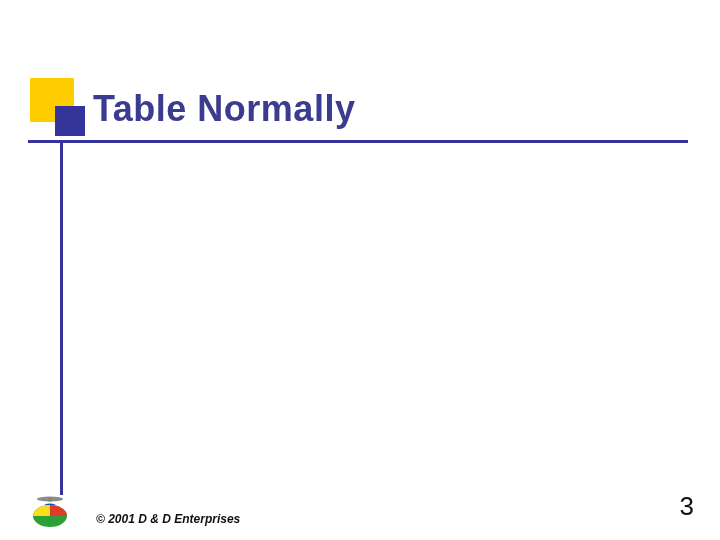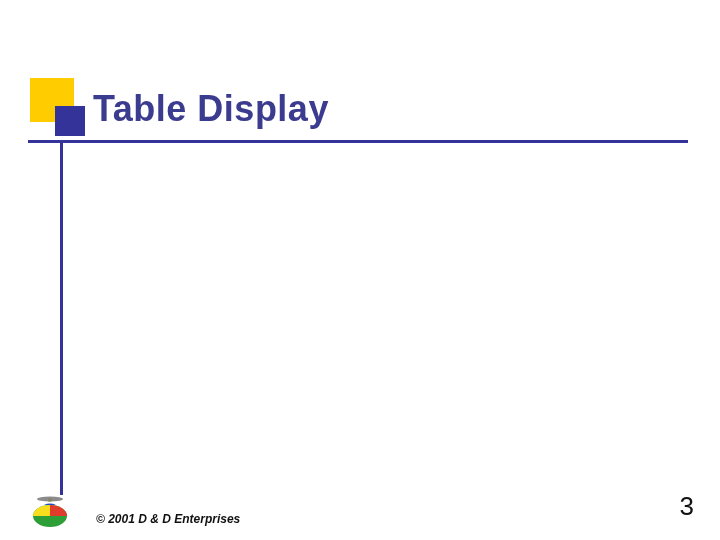--- a/index.html
+++ b/index.html
@@ -106,21 +106,21 @@
 </head>
 <body>
 
 <div class="slide">
 
   <div class="deco-sq1"></div>
   <div class="deco-sq2"></div>
   <div class="deco-hr"></div>
   <div class="deco-vr"></div>
 
-  <div class="title">Table Display</div>
+  <div class="title">Table Normally</div>
 
 
   <div class="logo">
     <svg width="56" height="42" viewBox="0 0 56 42">
       <ellipse cx="20" cy="30" rx="17" ry="11" fill="#2e9e36"></ellipse>
       <path d="M3 30 A17 11 0 0 1 20 19 L20 30 Z" fill="#f7df1e"></path>
       <path d="M20 19 A17 11 0 0 1 37 30 L20 30 Z" fill="#e13b2b"></path>
       <path d="M14 19 A14 14 0 0 1 26 19 Z" fill="#2050c0"></path>
       <ellipse cx="20" cy="14" rx="2.2" ry="2.2" fill="#d8d048"></ellipse>
       <ellipse cx="20" cy="13" rx="13" ry="2.5" fill="#777" opacity="0.85"></ellipse>

